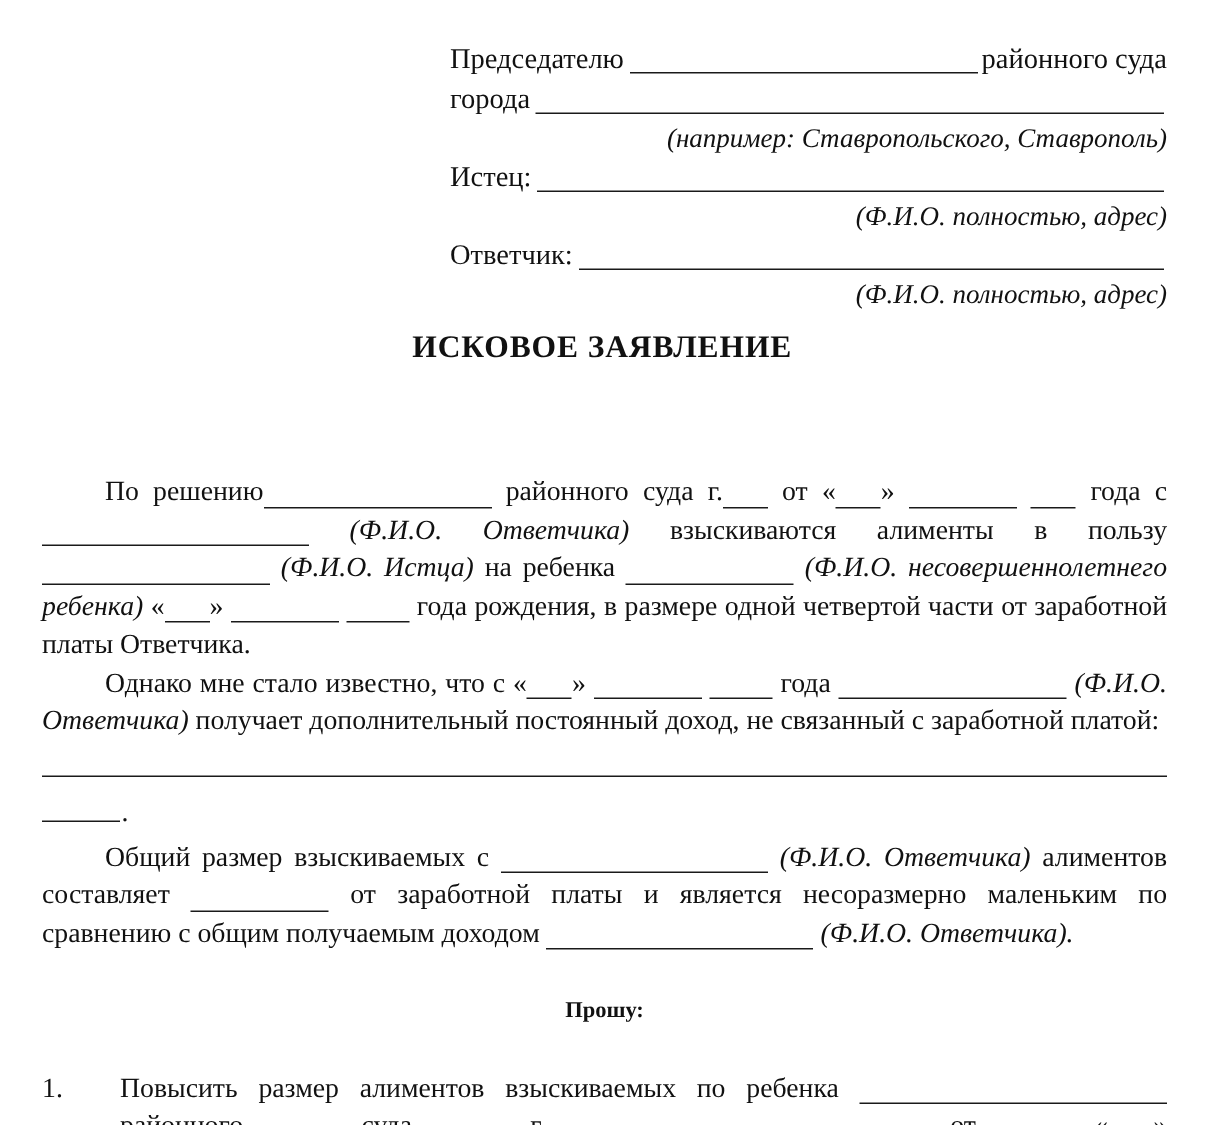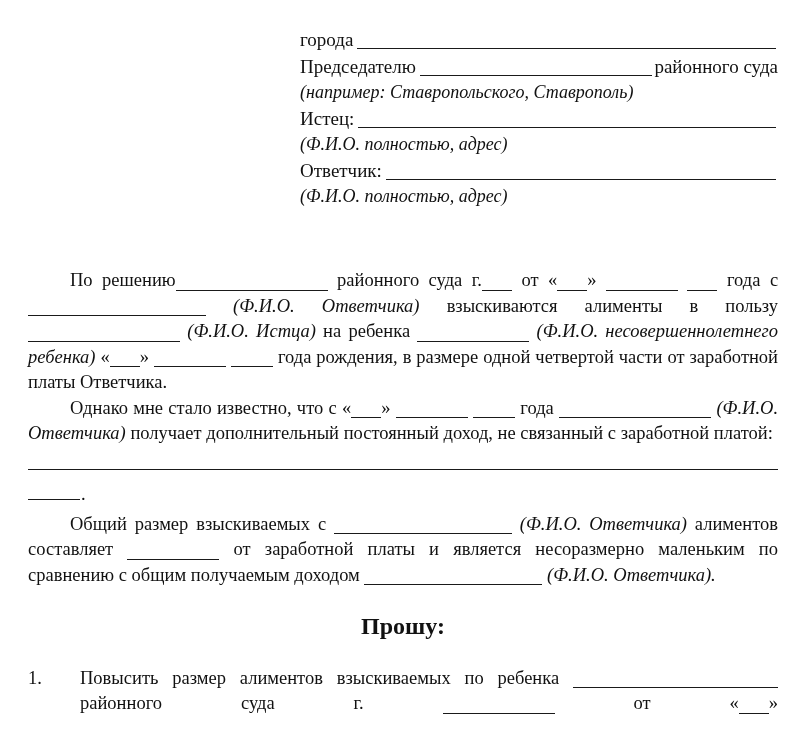--- a/index.html
+++ b/index.html
@@ -29,20 +29,21 @@
   }
   .hdr-line {
     display: flex;
     align-items: baseline;
     white-space: nowrap;
     width: 100%;
   }
   .hdr-line .lbl { flex: 0 0 auto; }
   .hdr-line .tail { flex: 0 0 auto; }
   .caption {
+    text-align: right;
     font-style: italic;
     font-size: 18px;
     line-height: 25px;
     width: 100%;
   }
 
   
   .rule-flex {
     flex: 1 1 auto;
     border-bottom: 1.6px solid #1a1a1a;
@@ -71,21 +72,21 @@
     top: 268px;
     width: 750px;
     font-size: 18.5px;
     line-height: 25.5px;
   }
   .para {
     text-align: justify;
     text-justify: inter-word;
     margin: 0 0 0 0;
   }
-  .para.indent { text-indent: 42px; }
+  .para.indent { text-indent: 42px; margin-top: 48px; }
   .para + .para { margin-top: 0px; }
 
   .it { font-style: italic; }
 
   
   .bl {
     display: inline-block;
     border-bottom: 1.6px solid #1a1a1a;
     vertical-align: bottom;
     margin-bottom: 3px;
@@ -120,21 +121,21 @@
   .shortline-dot {
     font-size: 18.5px;
     line-height: 12px;
     margin-left: 1px;
   }
 
   
   .proshu {
     text-align: center;
     font-weight: bold;
-    font-size: 24px;
+    font-size: 15px;
     margin-top: 26px;
   }
 
   
   .numlist { margin-top: 26px; }
   .numitem {
     display: flex;
     align-items: flex-start;
   }
   .numitem .num {
@@ -157,47 +158,48 @@
   }
 </style>
 </head>
 <body>
 
 <div class="page">
 
   <div class="header-block">
 
     <div class="hdr-line">
+      <span class="lbl">Председателю</span>
+      <span class="rule-flex"></span>
+      <span class="tail">районного суда</span>
+    </div>
+
+    <div class="hdr-line">
       <span class="lbl">города</span>
       <span class="rule-flex"></span>
-    </div>
-
-    <div class="hdr-line">
-      <span class="lbl">Председателю</span>
-      <span class="rule-flex"></span>
-      <span class="tail">районного суда</span>
     </div>
 
     <div class="caption">(например: Ставропольского, Ставрополь)</div>
 
     <div class="hdr-line">
       <span class="lbl">Истец:</span>
       <span class="rule-flex"></span>
     </div>
 
     <div class="caption">(Ф.И.О. полностью, адрес)</div>
 
     <div class="hdr-line">
       <span class="lbl">Ответчик:</span>
       <span class="rule-flex"></span>
     </div>
 
     <div class="caption">(Ф.И.О. полностью, адрес)</div>
   </div>
 
+  <div class="doc-title">ИСКОВОЕ ЗАЯВЛЕНИЕ</div>
 
   <div class="body-block">
 
     <p class="para indent"><span>По решению</span><span class="bl w150"></span> <span>районного суда г.</span><span class="bl w30"></span> <span>от «</span><span class="bl w30"></span><span>»</span> <span class="bl w72"></span> <span class="bl w30"></span> <span>года</span> <span>с</span> <span class="bl w175"></span> <span class="it">(Ф.И.О. Ответчика)</span> <span>взыскиваются алименты в пользу</span> <span class="bl w150"></span> <span class="it">(Ф.И.О. Истца)</span> <span>на ребенка</span> <span class="bl w110"></span> <span class="it">(Ф.И.О. несовершеннолетнего ребенка)</span> <span>«</span><span class="bl w30"></span><span>»</span> <span class="bl w72"></span> <span class="bl w42"></span> <span>года рождения, в размере одной четвертой части от заработной платы Ответчика.</span></p>
 
     <p class="para indent"><span>Однако мне стало известно, что с «</span><span class="bl w30"></span><span>»</span> <span class="bl w72"></span> <span class="bl w42"></span> <span>года</span> <span class="bl w150"></span> <span class="it">(Ф.И.О. Ответчика)</span> <span>получает дополнительный постоянный доход, не связанный с заработной платой:</span></p>
 
     <div class="freeline full"></div>
     <div class="shortline-row">
       <div class="shortline"></div>

